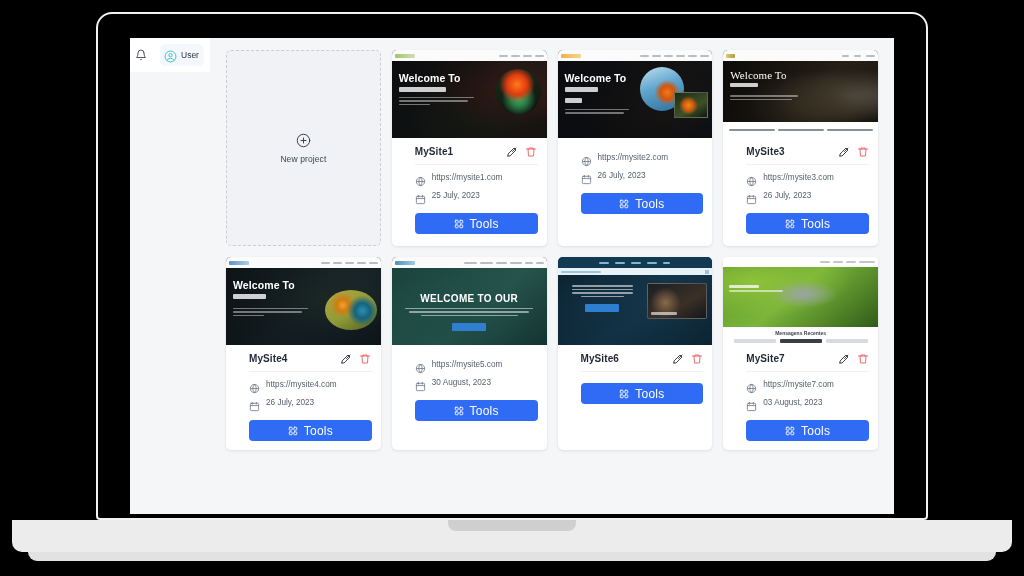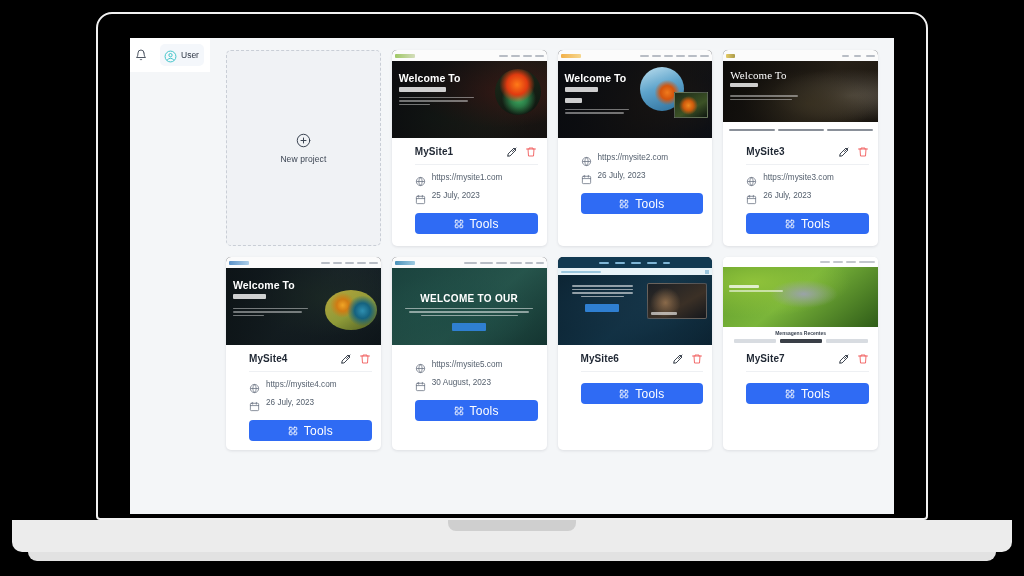--- a/index.html
+++ b/index.html
@@ -840,20 +840,40 @@
                         <path d="M20 4 L13 11 M4 20v-4L16 4l4 4L8 20H4z"></path>
                       </svg>
                   </span>
                   <span class="icon-btn">
                     <svg width="12" height="12" viewBox="0 0 24 24" fill="none" stroke="#f15b5b" stroke-width="1.8" stroke-linecap="round" stroke-linejoin="round">
                         <path d="M3 6h18M8 6V4h8v2M6 6l1 14h10l1-14"></path>
                       </svg>
                   </span>
                 </span>
               </div>
+              <div class="meta">
+                <div class="meta-row">
+                  <span class="mi">
+                    <svg width="11" height="11" viewBox="0 0 24 24" fill="none" stroke="#6a7382" stroke-width="1.7">
+                        <circle cx="12" cy="12" r="9"></circle>
+                        <path d="M3 12h18M12 3a14 14 0 0 1 0 18a14 14 0 0 1 0-18z"></path>
+                      </svg>
+                  </span>
+                  <span class="mt">https://mysite7.com</span>
+                </div>
+                <div class="meta-row">
+                  <span class="mi">
+                    <svg width="11" height="11" viewBox="0 0 24 24" fill="none" stroke="#6a7382" stroke-width="1.7" stroke-linecap="round">
+                        <rect x="3" y="5" width="18" height="16" rx="2"></rect>
+                        <path d="M3 10h18M8 3v4M16 3v4"></path>
+                      </svg>
+                  </span>
+                  <span class="mt">03 August, 2023</span>
+                </div>
+              </div>
               <div class="tools-btn">
                 <span>
                   <svg width="10" height="10" viewBox="0 0 24 24" fill="none" stroke="#ffffff" stroke-width="2.1" stroke-linecap="round">
                       <rect x="3" y="3" width="7" height="7" rx="1.5"></rect>
                       <rect x="14" y="3" width="7" height="7" rx="1.5"></rect>
                       <rect x="3" y="14" width="7" height="7" rx="1.5"></rect>
                       <rect x="14" y="14" width="7" height="7" rx="1.5"></rect>
                     </svg>
                 </span>
                 <span class="tl">Tools</span>

